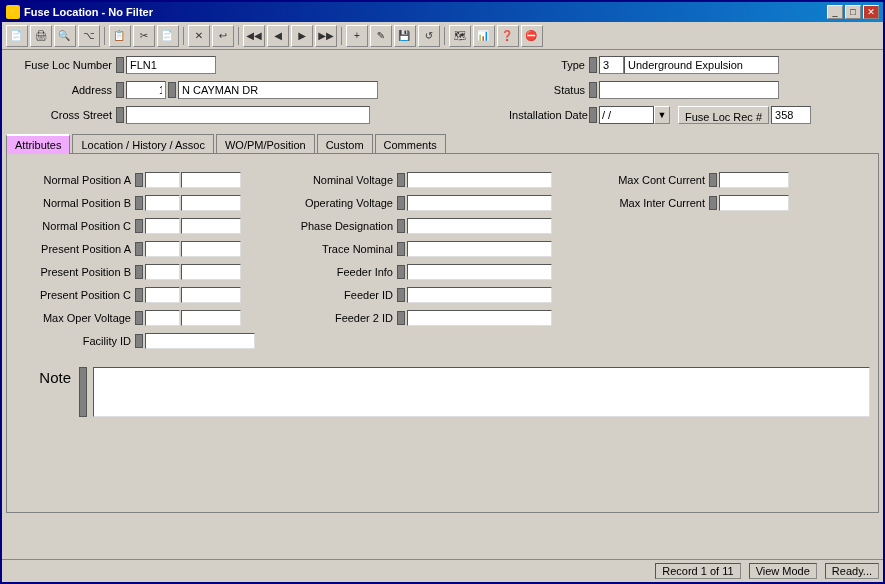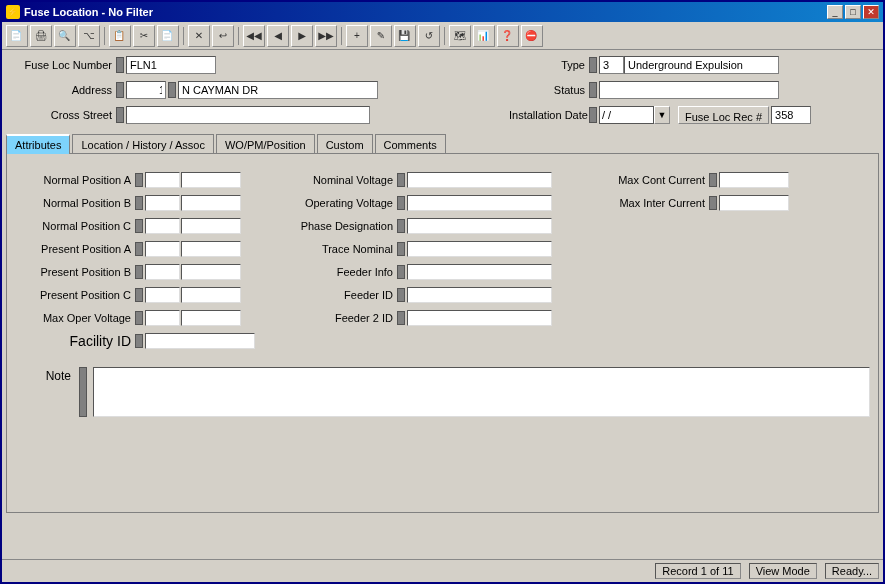--- a/index.html
+++ b/index.html
@@ -169,21 +169,21 @@
       cursor: pointer;
       font-size: 11px;
       margin-right: 2px;
       position: relative;
       top: 1px;
       height: 20px;
       display: flex;
       align-items: center;
     }
     .tab.active {
-      background: #7dd3fc;
+      background: #f0abfc;
       border-top: 2px solid #fff;
       z-index: 1;
     }
 
     
     .tab-content {
       border: 1px solid #808080;
       background: #d4d0c8;
       padding: 8px;
       position: relative;
@@ -461,21 +461,21 @@
           </div>
 
           <div class="field-row">
             <span class="field-label" style="width:120px; font-size:11px;">Max Oper Voltage</span>
             <div class="field-indicator"></div>
             <input class="field-input" style="width: 35px;" type="text" value="">
             <input class="field-input" style="width: 60px; margin-left: 1px;" type="text" value="">
           </div>
 
           <div class="field-row">
-            <span class="field-label" style="width:120px; font-size:14px;">Facility ID</span>
+            <span class="field-label" style="width:120px; font-size:11px;">Facility ID</span>
             <div class="field-indicator"></div>
             <input class="field-input" style="width: 110px;" type="text" value="">
           </div>
         </div>
 
         <div style="display:flex; flex-direction:column; gap:3px; width:300px; margin-left:12px;">
 
           <div class="field-row">
             <span class="field-label" style="width:110px; font-size:11px;">Nominal Voltage</span>
             <div class="field-indicator"></div>
@@ -533,21 +533,21 @@
             <input class="field-input" style="width: 70px;" type="text" value="">
           </div>
         </div>
       </div>
 
       <div style="margin-top:4px; margin-left:12px;">
         
       </div>
 
       <div class="note-area" style="margin-top:16px;">
-        <span class="note-label" style="width:60px; font-size:12px; text-align:right; padding-right:4px;">Note</span>
+        <span class="note-label" style="width:60px; font-size:15px; text-align:right; padding-right:4px;">Note</span>
         <div class="field-indicator" style="height:50px;"></div>
         <textarea class="note-input" style="flex: 1 1 0%; height: 50px;"></textarea>
       </div>
     </div>
 
   </div>
 
   <div class="status-bar" style="position:absolute; bottom:0; left:0; right:0;">
     <div style="flex:1;"></div>
     <div class="status-panel">Record 1 of 11</div>

